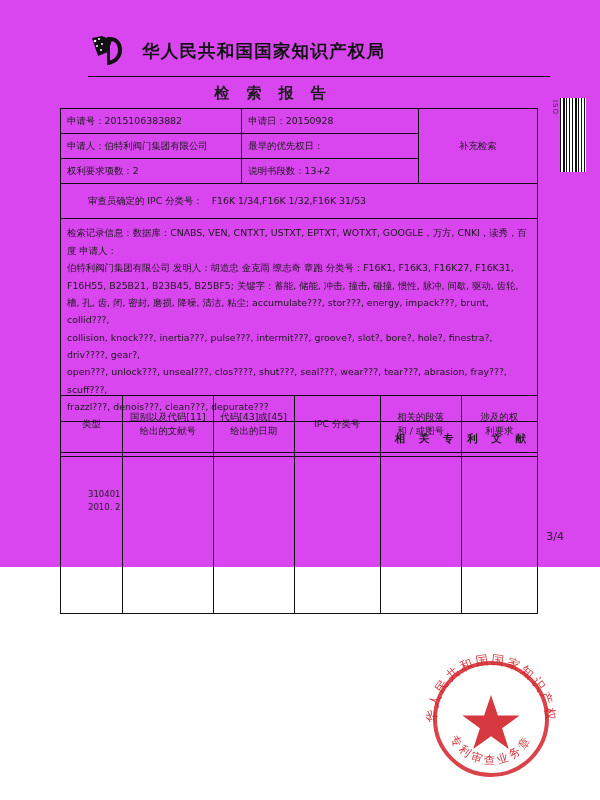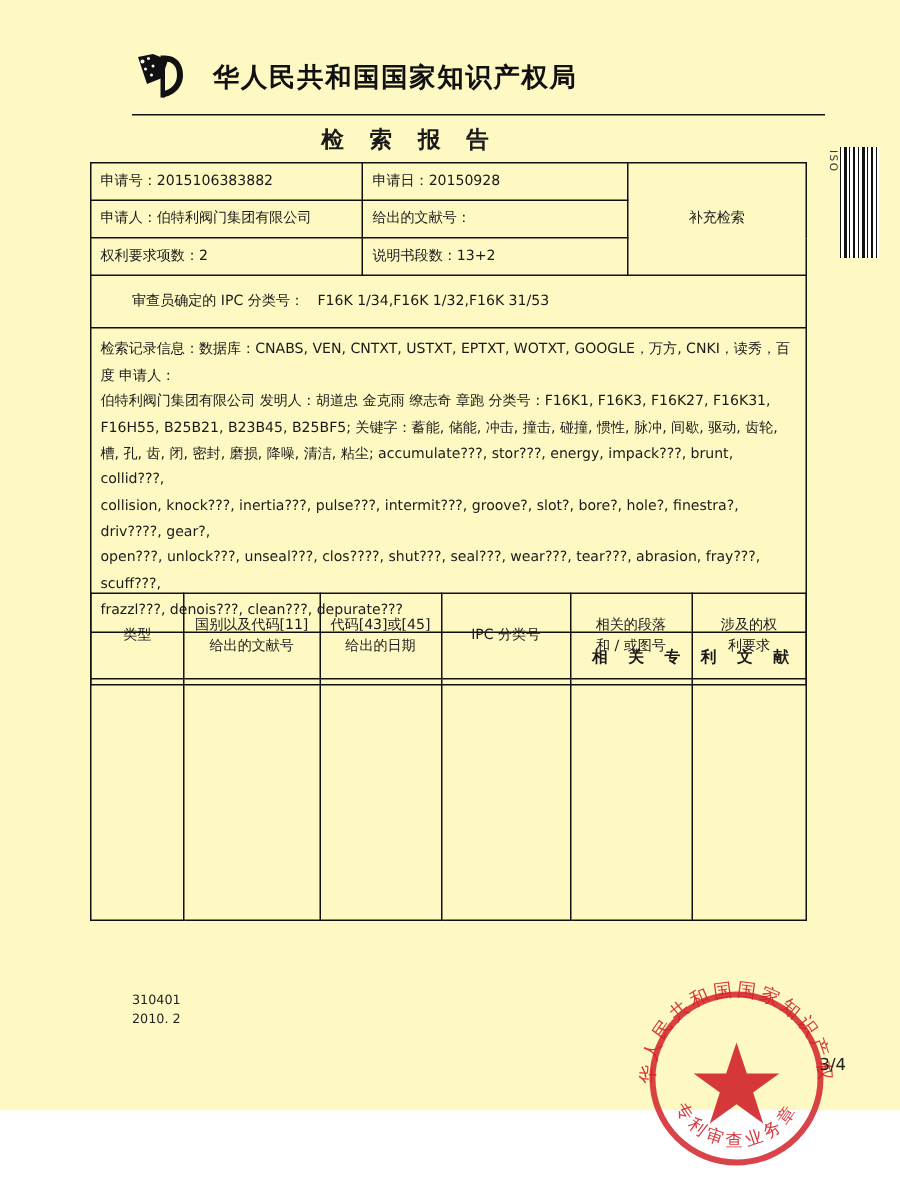--- a/index.html
+++ b/index.html
@@ -12,22 +12,22 @@
     background: #ffffff;
     font-family: "DejaVu Sans", "Liberation Sans", sans-serif;
     color: #1a1a1a;
     position: relative;
     overflow: hidden;
   }
   .page {
     position: absolute;
     left: 0; top: 0;
     width: 600px;
-    height: 740px;
-    background: #fef9c3;
+    height: 567px;
+    background: #d946ef;
   }
   
   .header {
     position: absolute;
     left: 88px;
     top: 34px;
     width: 430px;
     display: flex;
     align-items: center;
     gap: 8px;
@@ -208,21 +208,21 @@
         </td>
         <td class="center" rowspan="3">
           <span>补充检索</span>
         </td>
       </tr>
       <tr class="r-h">
         <td>
           <span class="label">申请人：</span><span>伯特利阀门集团有限公司</span>
         </td>
         <td>
-          <span class="label">给出的文献号：</span><span></span>
+          <span class="label">最早的优先权日：</span><span></span>
         </td>
       </tr>
       <tr class="r-h">
         <td>
           <span class="label">权利要求项数：</span><span>2</span>
         </td>
         <td>
           <span class="label">说明书段数：</span><span>13+2</span>
         </td>
       </tr>

